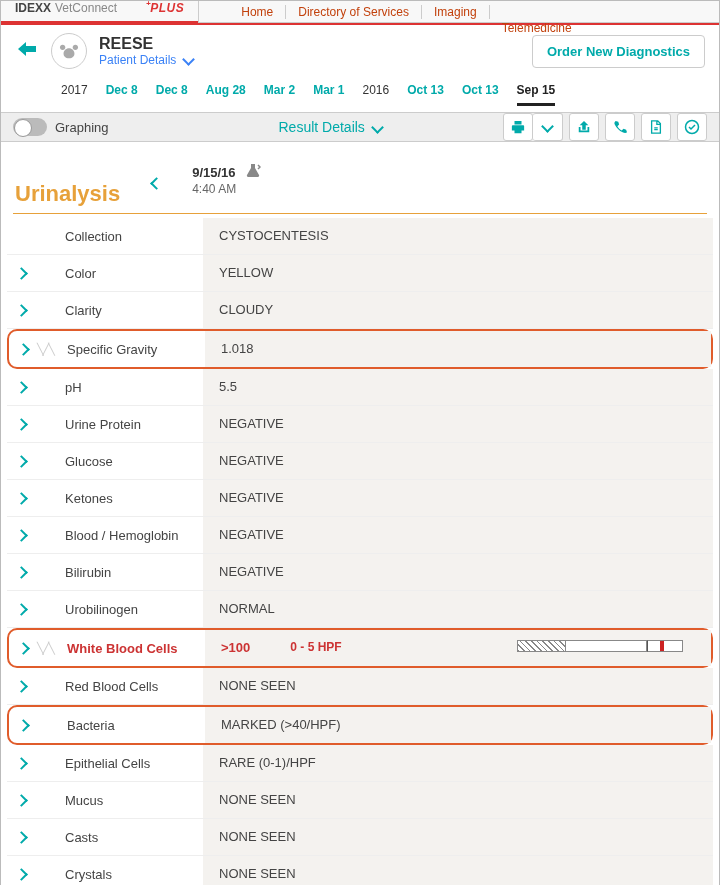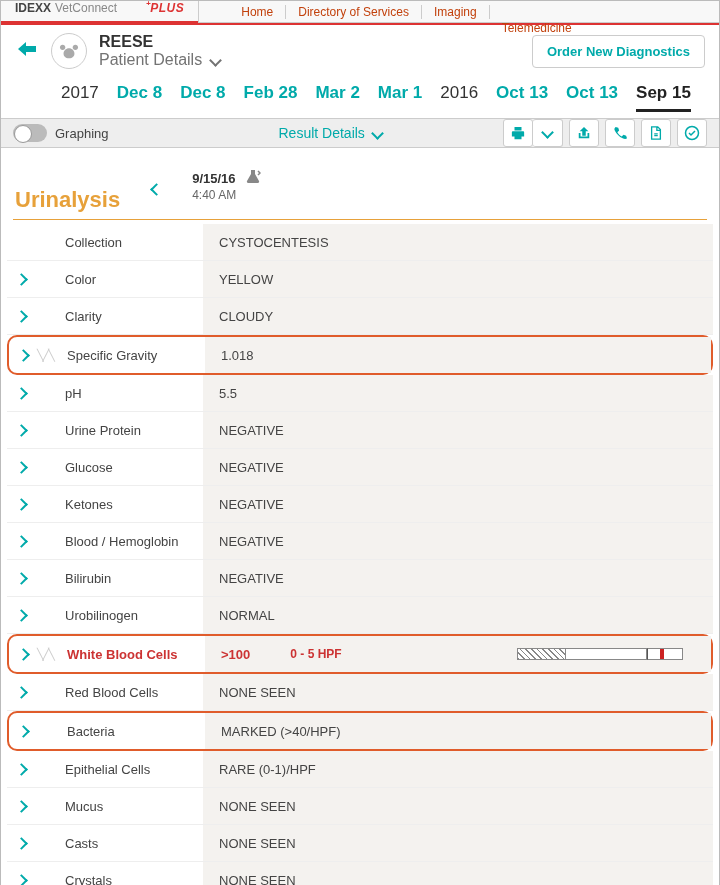--- a/index.html
+++ b/index.html
@@ -40,27 +40,27 @@
     background: #fff;
   }
   .patient-row { display: flex; align-items: center; gap: 12px; }
   .back-arrow { color: #0aa; font-size: 22px; cursor: pointer; width: 24px; text-align: center; }
   .avatar {
     width: 36px; height: 36px; border-radius: 50%; border: 1px solid #ccc;
     display: flex; align-items: center; justify-content: center; background: #fff;
   }
   .avatar svg { fill: #aaa; }
   .patient-name { font-weight: 700; font-size: 16px; color: #333; }
-  .patient-sub { color: #737373; font-size: 16px; cursor: pointer; }
+  .patient-sub { color: #3b82f6; font-size: 12px; cursor: pointer; }
   .order-btn {
     margin-left: auto; border: 1px solid #ccc; border-radius: 4px;
     padding: 8px 14px; color: #0aa; font-weight: 600; font-size: 13px;
     background: #fff; cursor: pointer;
   }
-  .date-tabs { display: flex; gap: 18px; padding: 14px 6px 6px 46px; font-size: 17px; }
+  .date-tabs { display: flex; gap: 18px; padding: 14px 6px 6px 46px; font-size: 12px; }
   .date-tabs span { cursor: pointer; padding-bottom: 6px; }
   .year-label { color: #333; font-weight: 400; }
   .date-link { color: #0aa; font-weight: 600; }
   .date-active { color: #222; font-weight: 700; border-bottom: 3px solid #222; }
 
   .toolbar {
     display: flex; align-items: center;
     background: #eee; padding: 0 12px; border-top: 1px solid #ccc; border-bottom: 1px solid #ccc;
   }
   .toggle {
@@ -93,21 +93,21 @@
   .row {
     display: flex; align-items: center; min-height: 36px;
     border-bottom: 1px solid #eee;
     background: #fff;
   }
   .row .exp { width: 28px; text-align: center; color: #0aa; font-weight: 700; cursor: pointer; }
   .row .waves { width: 28px; color: #ccc; font-size: 11px; letter-spacing: -1px; }
   .row .name { width: 140px; color: #444; font-size: 13px; padding-left: 2px; }
   .row .val-cell {
     flex: 1; background: #f4f2ef; padding: 10px 16px; color: #444; font-size: 13px;
-    display: flex; align-items: center; gap: 40px;
+    display: flex; align-items: flex-start; gap: 40px;
     min-height: 36px;
   }
   .row .ref { color: #c33; font-size: 12px; min-width: 80px; }
   .row.abnormal .name { color: #c33; font-weight: 600; }
   .row.abnormal .val-cell { color: #c33; font-weight: 600; }
   .row.hl { border: 2px solid #e05c2b; border-radius: 10px; }
 
   .range-bar { display: flex; align-items: center; gap: 0; margin-left: auto; margin-right: 12px; }
   .rb-seg { height: 12px; border: 1px solid #888; }
   .rb-hatch {
@@ -160,21 +160,21 @@
           <span>Patient Details</span>
           <span class="chev chev-down" style="margin-left:4px;font-size:8px;"></span>
         </div>
       </div>
       <button class="order-btn">Order New Diagnostics</button>
     </div>
     <div class="date-tabs" id="date-tabs">
         <span class="year-label">2017</span>
         <span class="date-link">Dec 8</span>
         <span class="date-link">Dec 8</span>
-        <span class="date-link">Feb 28</span>
+        <span class="date-link">Aug 28</span>
         <span class="date-link">Mar 2</span>
         <span class="date-link">Mar 1</span>
         <span class="year-label">2016</span>
         <span class="date-link">Oct 13</span>
         <span class="date-link">Oct 13</span>
         <span class="date-active">Sep 15</span>
       </div>
   </div>
 
   <div class="toolbar">

